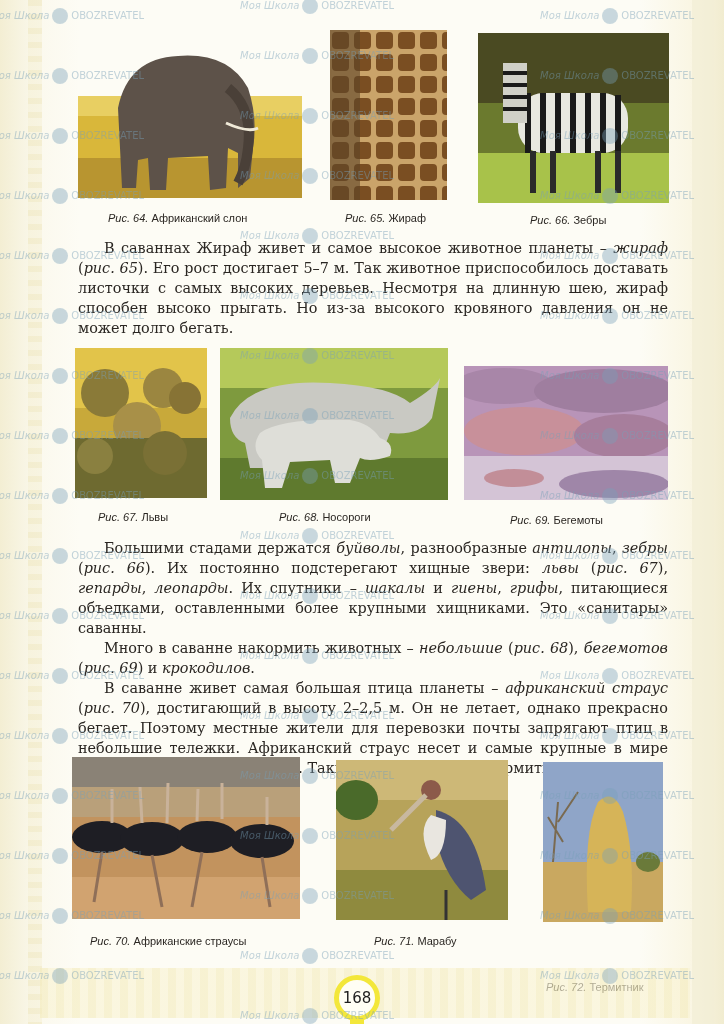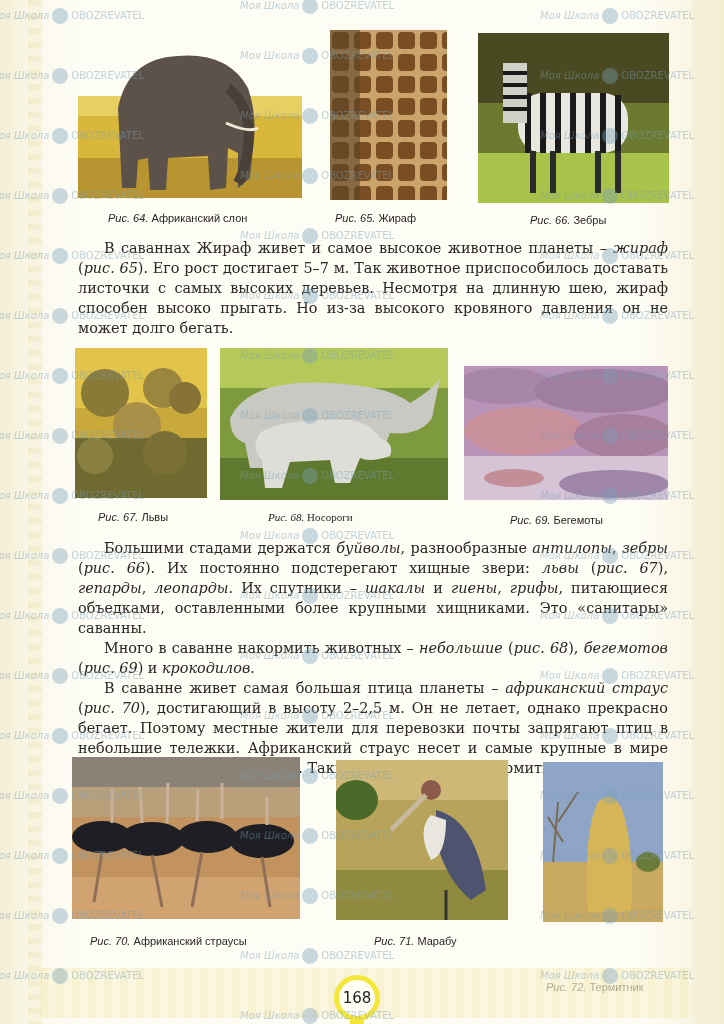--- a/index.html
+++ b/index.html
@@ -119,21 +119,21 @@
             <line x1="55" y1="118" x2="55" y2="160"></line>
             <line x1="75" y1="118" x2="75" y2="160"></line>
             <line x1="120" y1="118" x2="120" y2="160"></line>
             <line x1="140" y1="118" x2="140" y2="160"></line>
           </g>
       </g>
     </svg>
   </div>
 
   <span class="caption" style="left:108px;top:212px;"><span class="num">Рис. 64.</span> <span>Африканский слон</span></span>
-  <span class="caption" style="left:335px;top:212px;"><span class="num">Рис. 65.</span> <span>Жираф</span></span>
+  <span class="caption" style="left:345px;top:212px;"><span class="num">Рис. 65.</span> <span>Жираф</span></span>
   <span class="caption" style="left:530px;top:214px;"><span class="num">Рис. 66.</span> <span>Зебры</span></span>
 
   <div class="text-block" style="top:238px;">
     <p id="p1"><span>В саваннах Жираф живет и самое высокое животное планеты – </span><i>жираф</i><span> (</span><i>рис. 65</i><span>). Его рост достигает 5–7 м. Так животное приспособилось доставать листочки с самых высоких деревьев. Несмотря на длинную шею, жираф способен высоко прыгать. Но из-за высокого кровяного давления он не может долго бегать.</span></p>
   </div>
 
   <div class="photo" style="left:75px;top:348px;width:132px;height:150px;">
     <svg width="132" height="150" viewBox="0 0 132 150">
       <rect width="132" height="150" fill="#c8a93a"></rect>
       <rect width="132" height="60" fill="#e2c44a"></rect>
@@ -162,21 +162,21 @@
       <ellipse cx="140" cy="25" rx="70" ry="22" fill="#9f7e9f"></ellipse>
       <ellipse cx="60" cy="65" rx="60" ry="24" fill="#c8909a"></ellipse>
       <ellipse cx="160" cy="70" rx="50" ry="22" fill="#a77e9c"></ellipse>
       <rect y="90" width="204" height="44" fill="#d4c4d6"></rect>
       <ellipse cx="150" cy="118" rx="55" ry="14" fill="#9f86a8"></ellipse>
       <ellipse cx="50" cy="112" rx="30" ry="9" fill="#c28e98"></ellipse>
     </svg>
   </div>
 
   <span class="caption" style="left:98px;top:511px;"><span class="num">Рис. 67.</span> <span>Львы</span></span>
-  <span class="caption" style="left:268px;top:511px;font-family:Liberation Serif, serif;"><span class="num">Рис. 68.</span> <span>Носороги</span></span>
+  <span class="caption" style="left:279px;top:511px;"><span class="num">Рис. 68.</span> <span>Носороги</span></span>
   <span class="caption" style="left:510px;top:514px;"><span class="num">Рис. 69.</span> <span>Бегемоты</span></span>
 
   <div class="text-block" style="top:538px;">
     <p id="p2"><span>Большими стадами держатся </span><i>буйволы</i><span>, разнообразные </span><i>антилопы</i><span>, </span><i>зебры</i><span> (</span><i>рис. 66</i><span>). Их постоянно подстерегают хищные звери: </span><i>львы</i><span> (</span><i>рис. 67</i><span>), </span><i>гепарды</i><span>, </span><i>леопарды</i><span>. Их спутники – </span><i>шакалы</i><span> и </span><i>гиены</i><span>, </span><i>грифы</i><span>, питающиеся объедками, оставленными более крупными хищниками. Это «санитары» саванны.</span></p>
     <p id="p3"><span>Много в саванне накормить животных – </span><i>небольшие</i><span> (</span><i>рис. 68</i><span>), </span><i>бегемотов</i><span> (</span><i>рис. 69</i><span>) и </span><i>крокодилов</i><span>.</span></p>
     <p id="p4"><span>В саванне живет самая большая птица планеты – </span><i>африканский страус</i><span> (</span><i>рис. 70</i><span>), достигающий в высоту 2–2,5 м. Он не летает, однако прекрасно бегает. Поэтому местные жители для перевозки почты запрягают птиц в небольшие тележки. Африканский страус несет и самые крупные в мире яйца, которые весят 1,5–2 кг. Таким яйцом можно накормить 10 человек.</span></p>
   </div>
 
   <div class="photo" style="left:72px;top:757px;width:228px;height:162px;">
     <svg width="228" height="162" viewBox="0 0 228 162">
@@ -222,21 +222,21 @@
   <div class="photo" style="left:543px;top:762px;width:120px;height:160px;">
     <svg width="120" height="160" viewBox="0 0 120 160">
       <rect width="120" height="160" fill="#8fa5c8"></rect>
       <rect y="100" width="120" height="60" fill="#c9a860"></rect>
       <path d="M10 100 L15 40 M15 60 L35 30 M20 80 L5 55" stroke="#7a6a50" stroke-width="2" fill="none"></path>
       <path d="M45 150 Q40 70 55 40 Q70 25 80 50 Q92 90 88 150 Z" fill="#d6b458"></path>
       <ellipse cx="105" cy="100" rx="12" ry="10" fill="#6a7a3a"></ellipse>
     </svg>
   </div>
 
-  <span class="caption" style="left:90px;top:935px;"><span class="num">Рис. 70.</span> <span>Африканский страусы</span></span>
+  <span class="caption" style="left:90px;top:935px;"><span class="num">Рис. 70.</span> <span>Африканские страусы</span></span>
   <span class="caption" style="left:374px;top:935px;"><span class="num">Рис. 71.</span> <span>Марабу</span></span>
   <span class="caption" style="left:546px;top:937px;margin-top:44px;"><span class="num">Рис. 72.</span> <span>Термитник</span></span>
 
   <div class="footer-band"></div>
   <div class="page-num-stem"></div>
   <div class="page-num">168</div>
 
   <div id="wm-layer">
       <div class="wm" style="left: -10px; top: 8px;"><span class="ms">Моя Школа</span><span class="circ"></span><span>OBOZREVATEL</span></div>
       <div class="wm" style="left: 240px; top: -2px;"><span class="ms">Моя Школа</span><span class="circ"></span><span>OBOZREVATEL</span></div>

